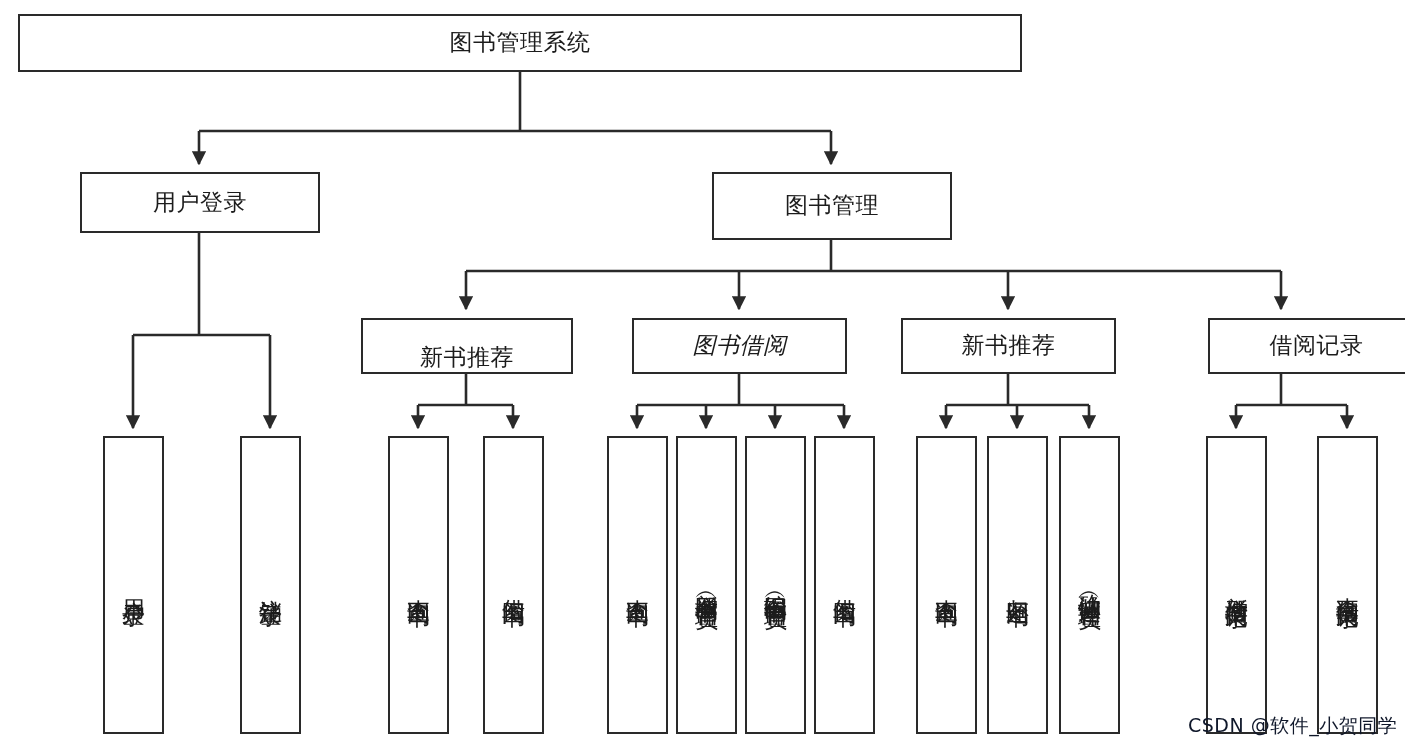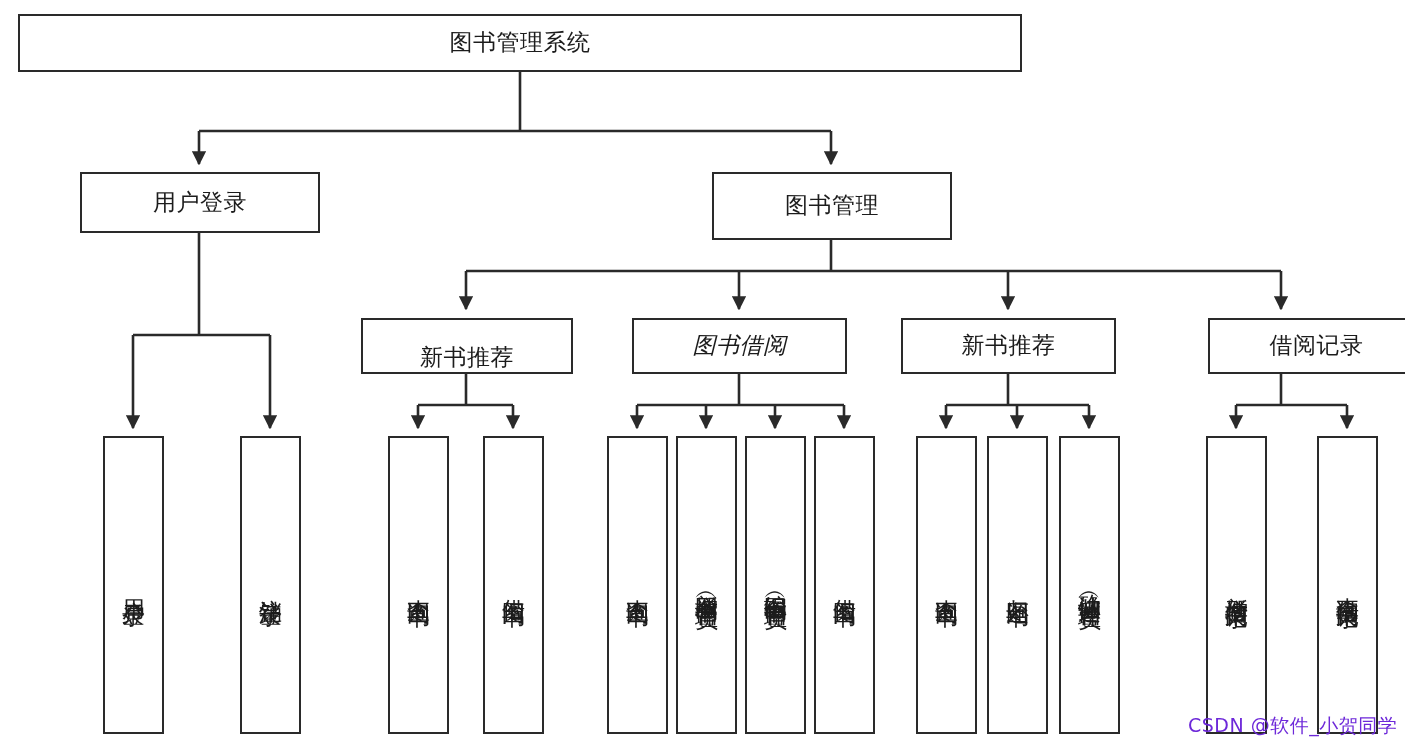--- a/index.html
+++ b/index.html
@@ -59,21 +59,21 @@
     height: 100%;
     display: flex;
     align-items: center;
     justify-content: center;
   }
   .watermark {
     position: absolute;
     left: 1188px;
     top: 713px;
     font-size: 19px;
-    color: #6d28d9;
+    color: #0f172a;
     white-space: nowrap;
     letter-spacing: 0.5px;
   }
 </style>
 </head>
 <body>
 
 <div id="canvas">
 
   <svg id="wires" viewBox="0 0 1405 747" xmlns="http://www.w3.org/2000/svg">

